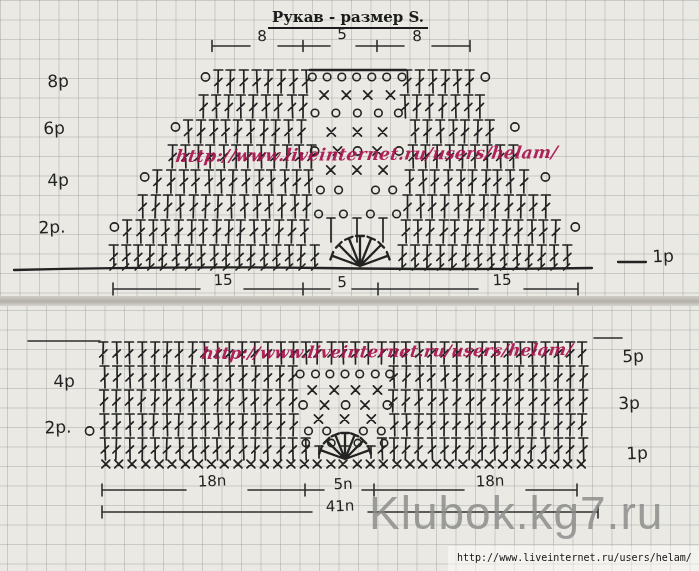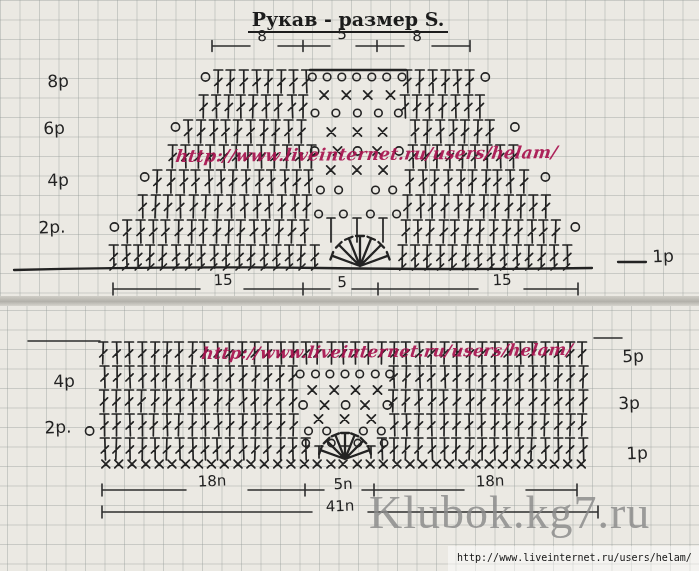--- a/index.html
+++ b/index.html
@@ -29,34 +29,34 @@
   .lab{
     position:absolute;z-index:3;color:#222;text-align:center;
     font-family:"DejaVu Sans",sans-serif;white-space:nowrap;
     transform:rotate(-2deg);
   }
   .rowlab{font-size:17px;font-weight:500;}
   .meas{font-size:15px;font-weight:500;}
   .title{
     position:absolute;left:222px;top:8px;width:252px;z-index:3;
     text-align:center;font-family:"DejaVu Serif",serif;font-weight:bold;
-    font-size:19px;color:#1c1c1c;
+    font-size:15px;color:#1c1c1c;
   }
   .title span{border-bottom:2px solid #1c1c1c;padding:0 4px 1px 4px;}
   .wm-red{
     position:absolute;z-index:4;white-space:nowrap;
     font-family:"DejaVu Serif",serif;font-style:italic;font-weight:bold;
     color:var(--wm-red,#a8134f);transform:skewX(-8deg) rotate(-0.6deg);
     transform-origin:left top;opacity:.92;letter-spacing:.2px;
   }
   .wm-red.one{left:177px;top:146px;font-size:17px;}
   .wm-red.two{left:203px;top:344px;font-size:16.5px;}
   .wm-site{
     position:absolute;left:369px;top:486px;z-index:5;white-space:nowrap;
-    font-family:Liberation Serif, serif;font-size:46px;font-weight:400;
+    font-family:Liberation Sans, sans-serif;font-size:46px;font-weight:400;
     color:var(--wm-gray,#8a8a8a);opacity:.82;letter-spacing:1px;
   }
   .src-url{
     position:absolute;left:457px;top:552px;z-index:6;white-space:nowrap;
     font-family:"DejaVu Sans Mono",monospace;font-size:10px;color:#141414;
   }
 </style>
 </head>
 <body>
 

